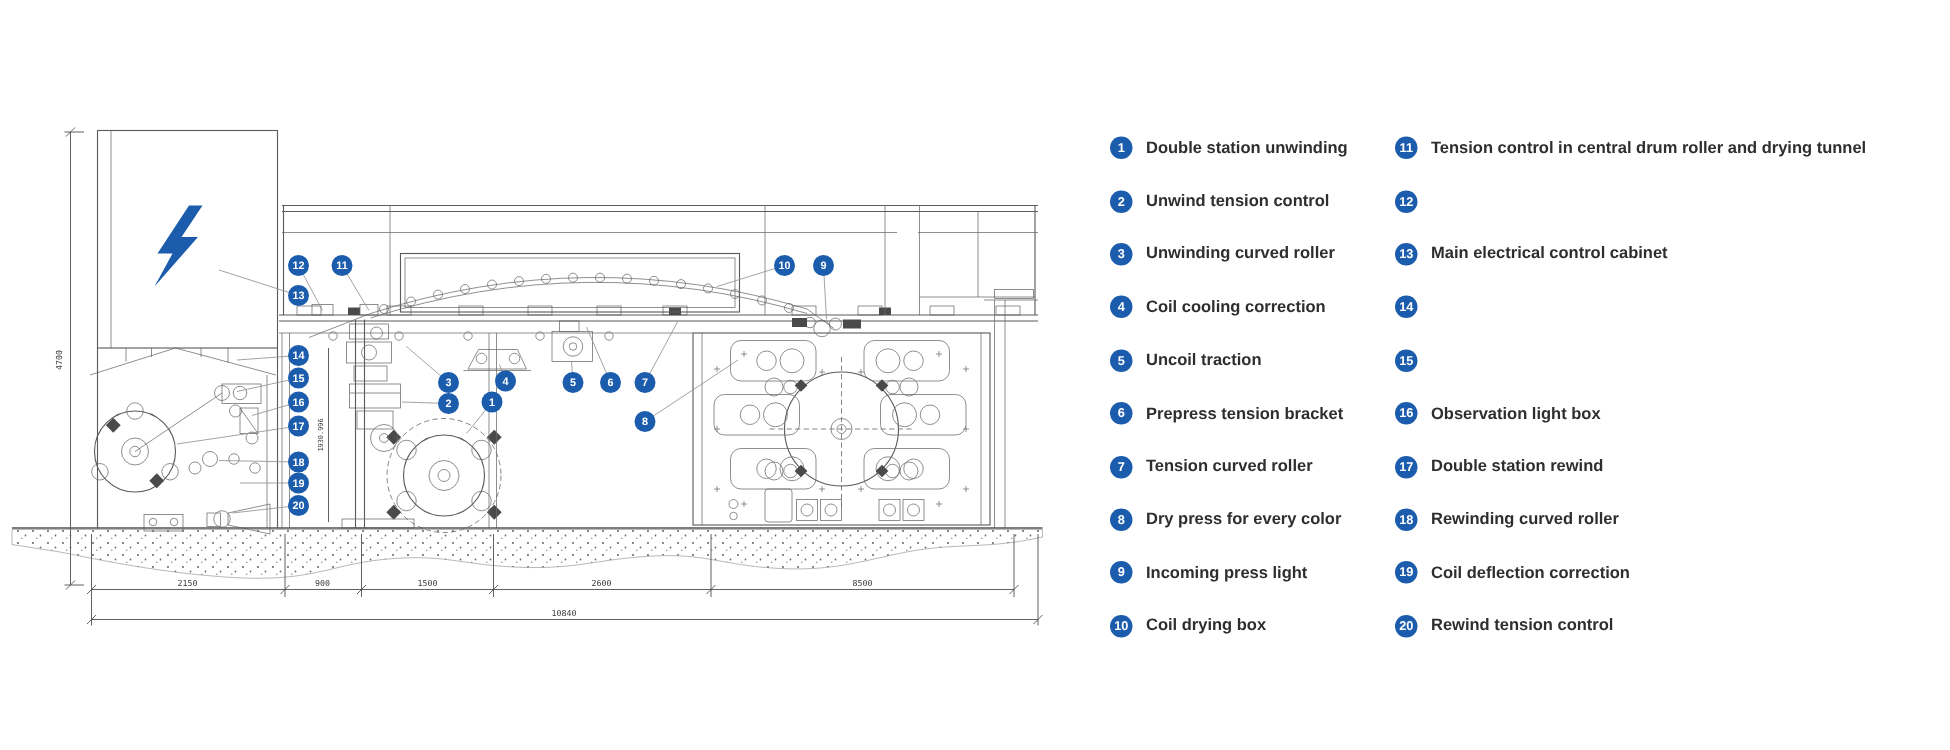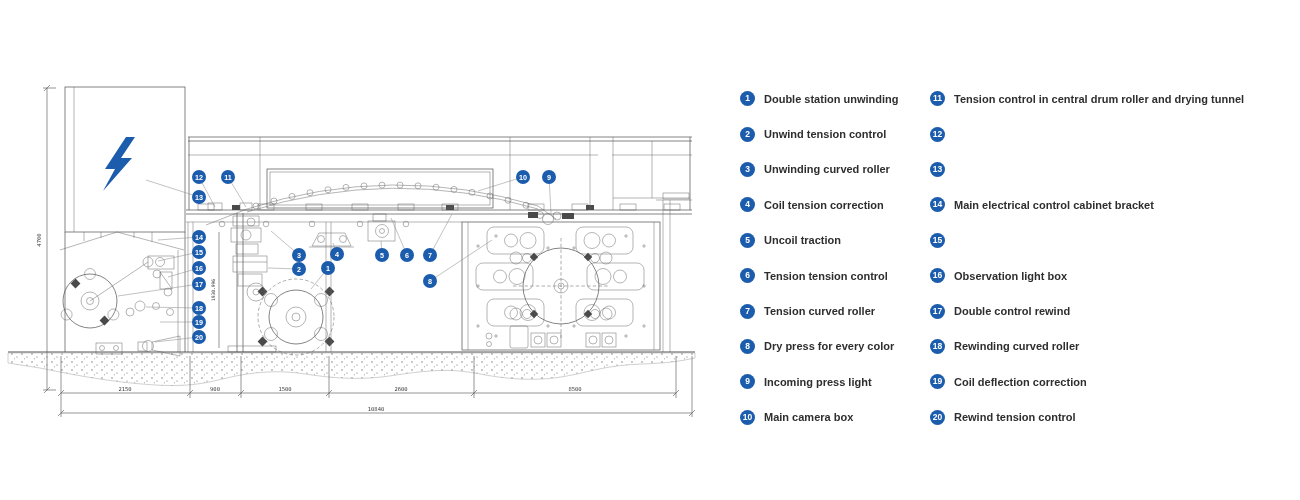--- a/index.html
+++ b/index.html
@@ -411,72 +411,72 @@
     <div class="lrow">
       <span class="badge" style="background: rgb(27, 92, 173);">2</span>
       <span class="llabel">Unwind tension control</span>
     </div>
     <div class="lrow">
       <span class="badge" style="background: rgb(27, 92, 173);">3</span>
       <span class="llabel">Unwinding curved roller</span>
     </div>
     <div class="lrow">
       <span class="badge" style="background: rgb(27, 92, 173);">4</span>
-      <span class="llabel">Coil tension correction</span>
+      <span class="llabel">Coil cooling correction</span>
     </div>
     <div class="lrow">
       <span class="badge" style="background: rgb(27, 92, 173);">5</span>
       <span class="llabel">Uncoil traction</span>
     </div>
     <div class="lrow">
       <span class="badge" style="background: rgb(27, 92, 173);">6</span>
-      <span class="llabel">Tension tension control</span>
+      <span class="llabel">Prepress tension bracket</span>
     </div>
     <div class="lrow">
       <span class="badge" style="background: rgb(27, 92, 173);">7</span>
       <span class="llabel">Tension curved roller</span>
     </div>
     <div class="lrow">
       <span class="badge" style="background: rgb(27, 92, 173);">8</span>
       <span class="llabel">Dry press for every color</span>
     </div>
     <div class="lrow">
       <span class="badge" style="background: rgb(27, 92, 173);">9</span>
       <span class="llabel">Incoming press light</span>
     </div>
     <div class="lrow">
       <span class="badge" style="background: rgb(27, 92, 173);">10</span>
-      <span class="llabel">Main camera box</span>
+      <span class="llabel">Coil drying box</span>
     </div>
   </div>
 <div class="legend-col" id="legend-col-2">
     <div class="lrow">
       <span class="badge" style="background: rgb(27, 92, 173);">11</span>
       <span class="llabel">Tension control in central drum roller and drying tunnel</span>
     </div>
     <div class="lrow">
       <span class="badge" style="background: rgb(27, 92, 173);">12</span>
     </div>
     <div class="lrow">
       <span class="badge" style="background: rgb(27, 92, 173);">13</span>
+      <span class="llabel">Main electrical control cabinet</span>
     </div>
     <div class="lrow">
       <span class="badge" style="background: rgb(27, 92, 173);">14</span>
-      <span class="llabel">Main electrical control cabinet bracket</span>
     </div>
     <div class="lrow">
       <span class="badge" style="background: rgb(27, 92, 173);">15</span>
     </div>
     <div class="lrow">
       <span class="badge" style="background: rgb(27, 92, 173);">16</span>
       <span class="llabel">Observation light box</span>
     </div>
     <div class="lrow">
       <span class="badge" style="background: rgb(27, 92, 173);">17</span>
-      <span class="llabel">Double control rewind</span>
+      <span class="llabel">Double station rewind</span>
     </div>
     <div class="lrow">
       <span class="badge" style="background: rgb(27, 92, 173);">18</span>
       <span class="llabel">Rewinding curved roller</span>
     </div>
     <div class="lrow">
       <span class="badge" style="background: rgb(27, 92, 173);">19</span>
       <span class="llabel">Coil deflection correction</span>
     </div>
     <div class="lrow">

